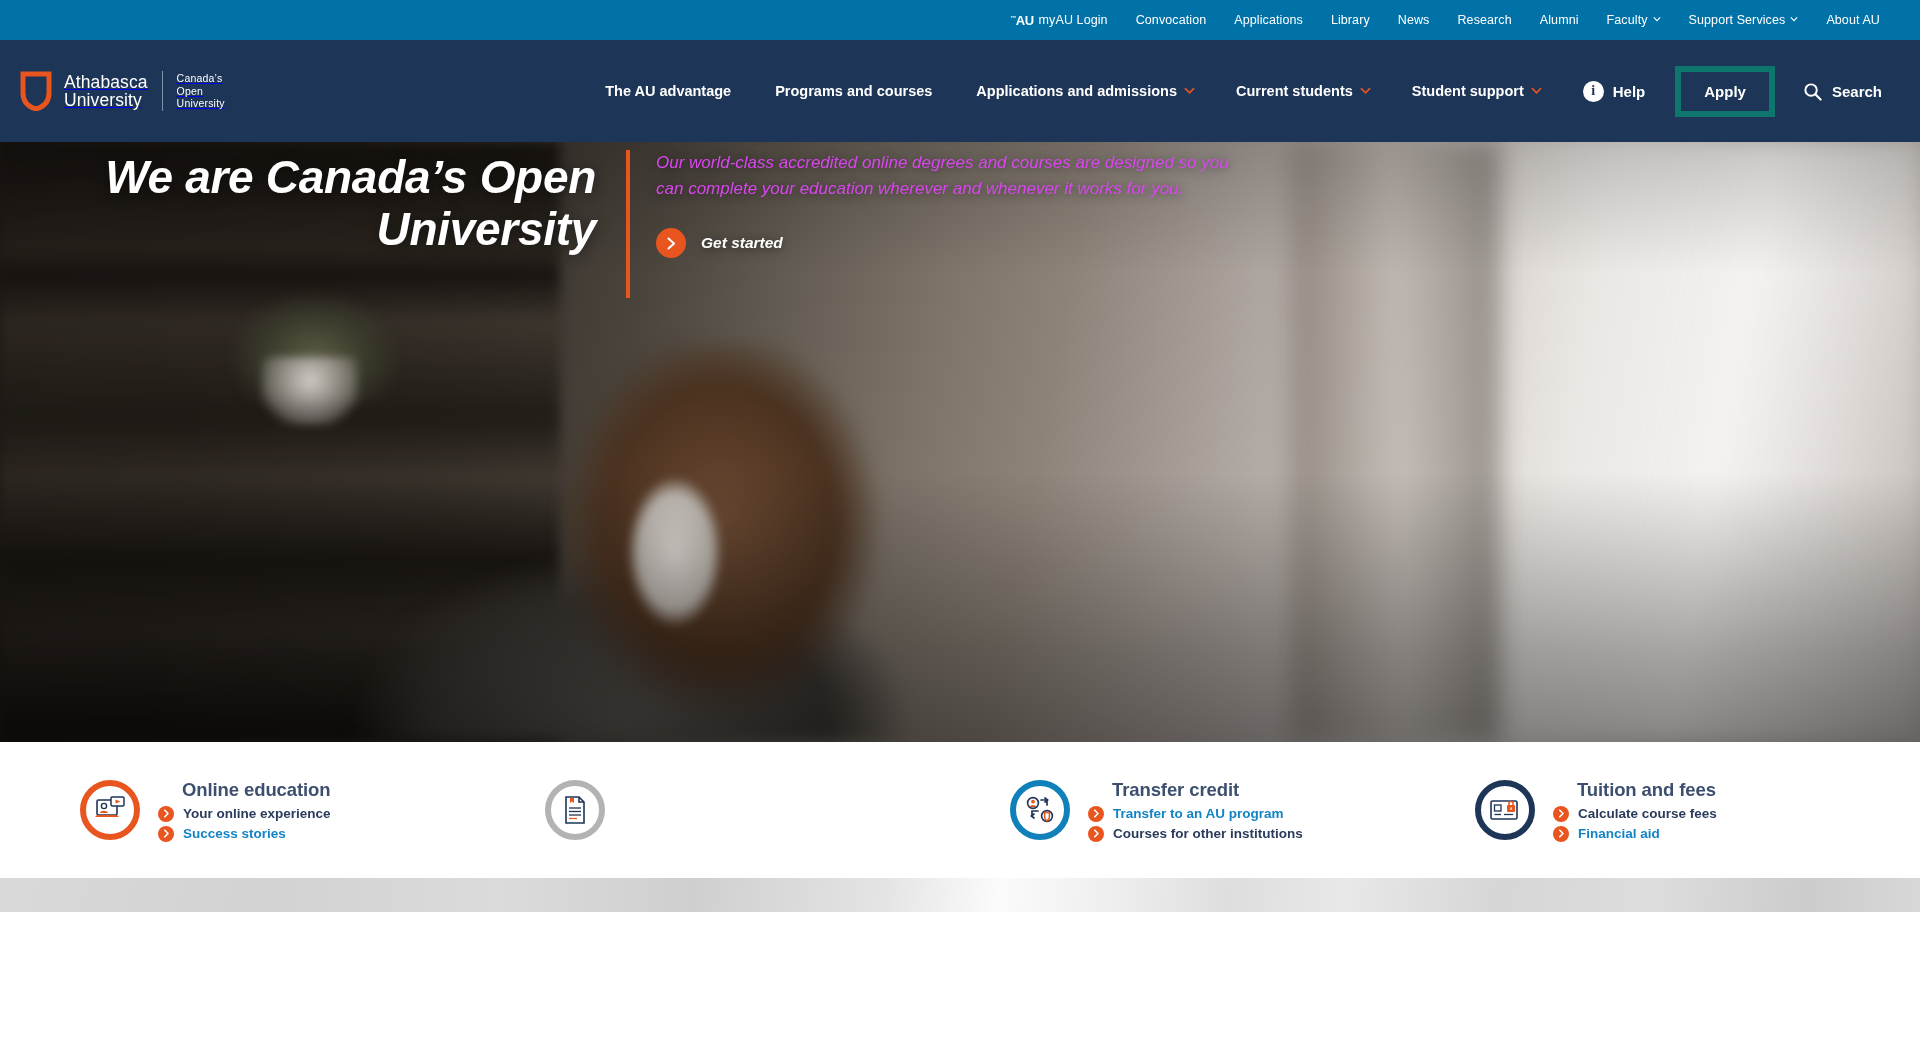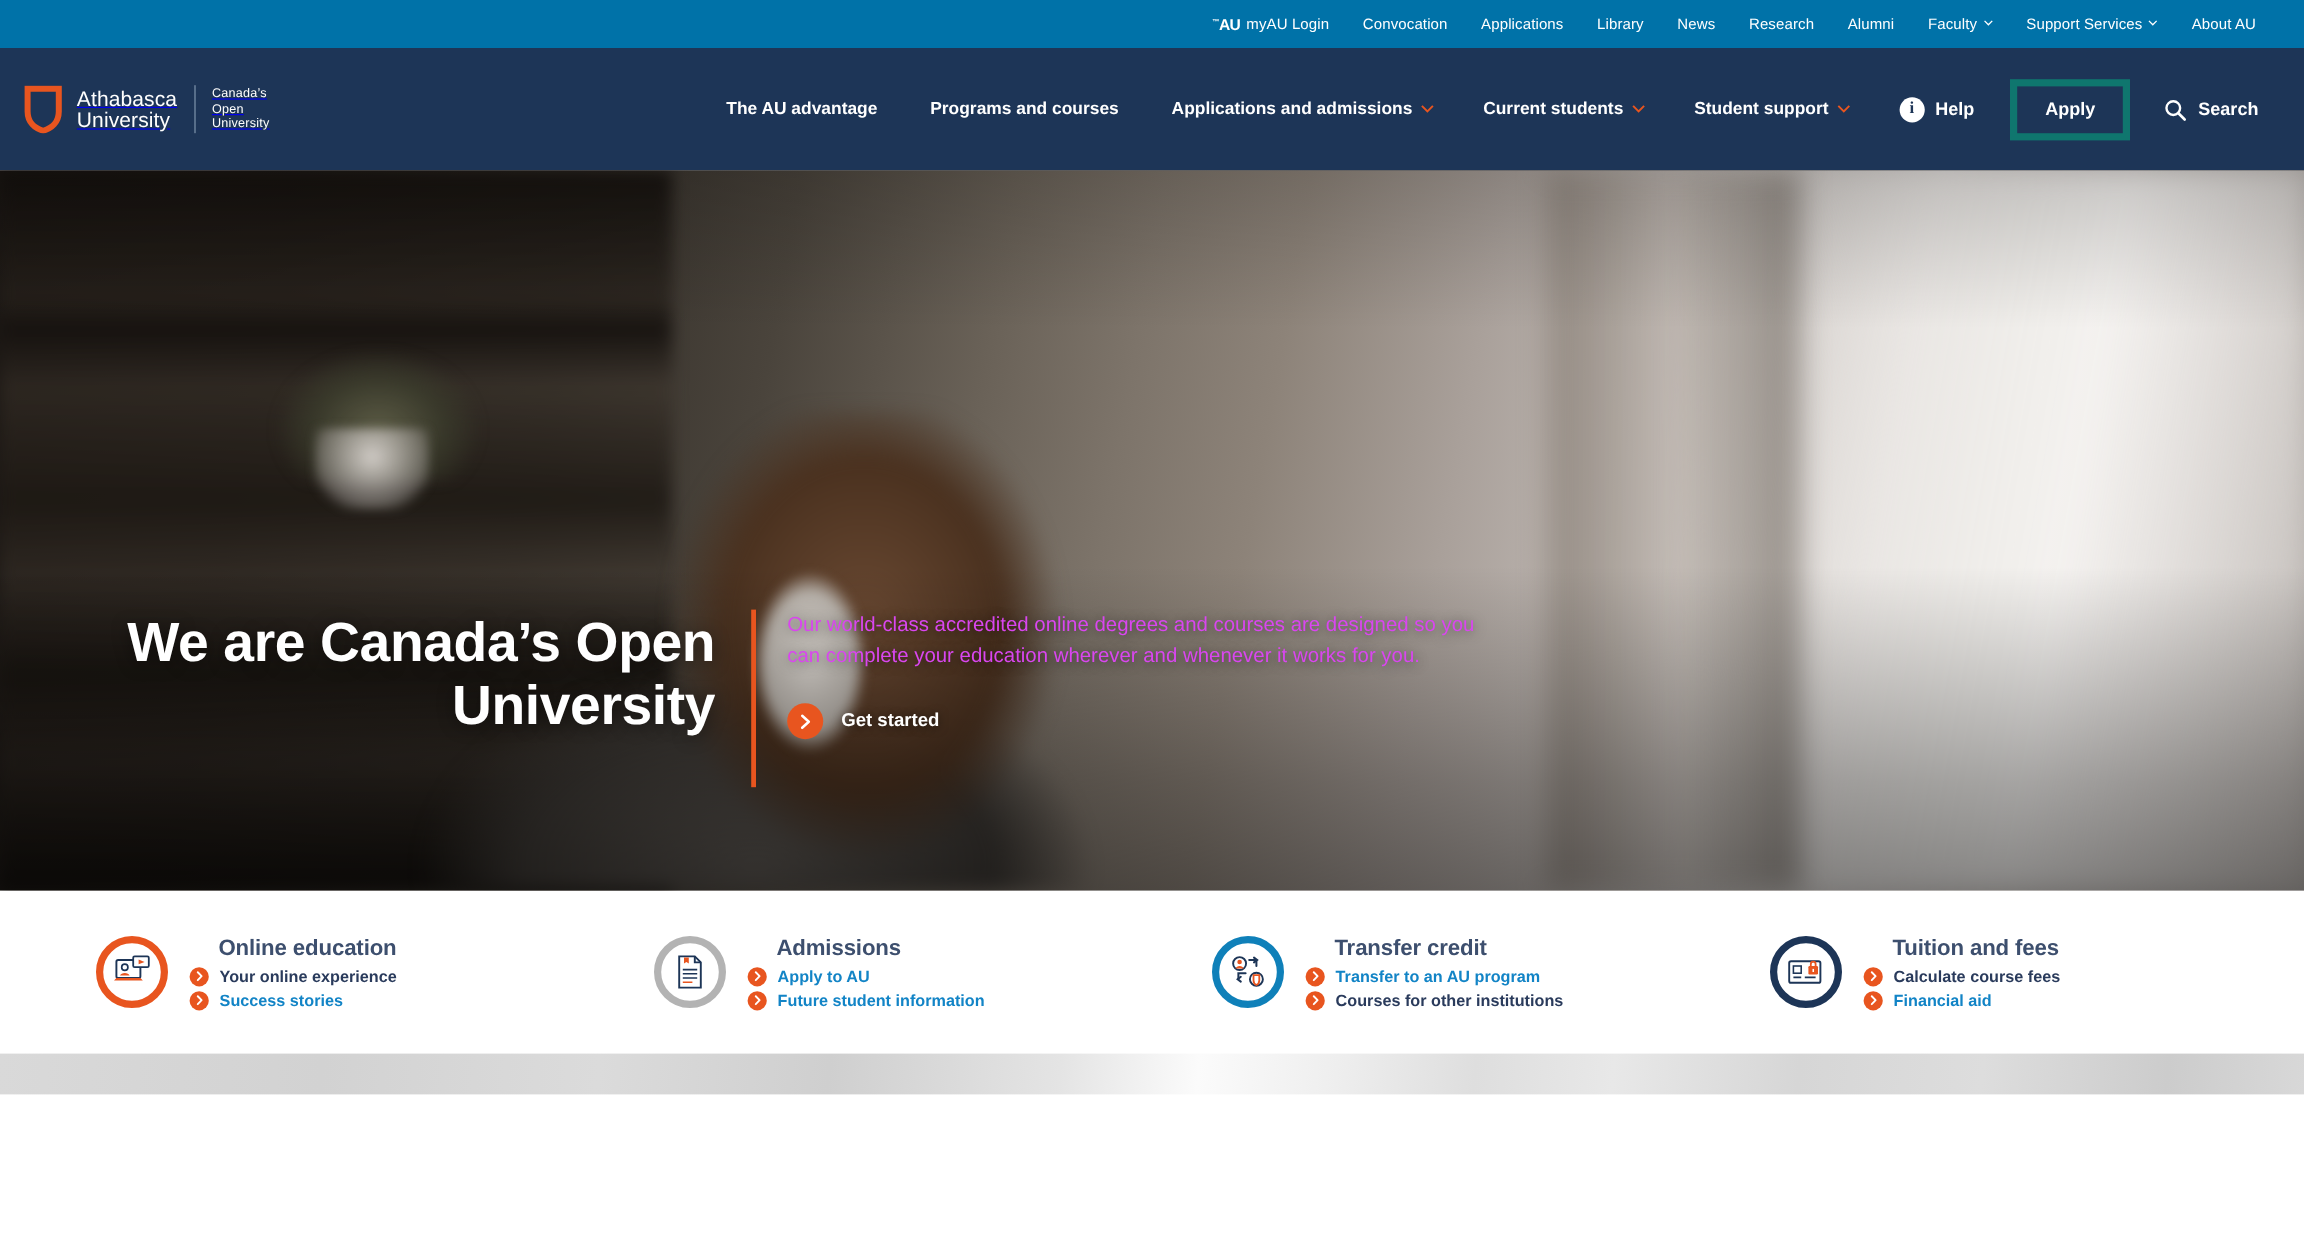--- a/index.html
+++ b/index.html
@@ -129,21 +129,21 @@
     background:radial-gradient(ellipse 60px 95px at 50% 50%, #ddd8d2 0%, #bdb7b0 60%, rgba(170,164,158,0) 80%);
     filter:blur(4px);
   }
   .bg-shadow{
     position:absolute; inset:0;
     background:linear-gradient(180deg, rgba(0,0,0,.18) 0%, rgba(0,0,0,0) 22%, rgba(0,0,0,0) 55%, rgba(0,0,0,.32) 85%, rgba(0,0,0,.45) 100%);
   }
 
   .hero-content{
     position:absolute; left:0; right:0; bottom:0; height:600px;
-    display:flex; align-items:flex-end;
+    display:flex; font-style:italic;
   }
   .hero-inner{
     width:100%; display:flex; align-items:flex-start;
     padding:0 26px 86px 26px;
   }
   .hero-head{
     width:600px; flex:none; text-align:right; padding-right:30px;
     color:#fff; font-size:46px; line-height:1.13; font-weight:700;
     letter-spacing:-.3px;
     text-shadow:0 2px 14px rgba(0,0,0,.45);
@@ -398,39 +398,20 @@
       <svg width="28" height="32" viewBox="0 0 28 32">
         <path d="M5 3 H18 L23 8 V29 H5 Z" fill="#ffffff" stroke="#1d3557" stroke-width="1.6"></path>
         <path d="M18 3 V8 H23" fill="none" stroke="#1d3557" stroke-width="1.6"></path>
         <path d="M9 4 H13 V9 L11 7.6 L9 9 Z" fill="#e8551f"></path>
         <line x1="8" y1="14" x2="20" y2="14" stroke="#1d3557" stroke-width="1.3"></line>
         <line x1="8" y1="17.5" x2="20" y2="17.5" stroke="#1d3557" stroke-width="1.3"></line>
         <line x1="8" y1="21" x2="20" y2="21" stroke="#1d3557" stroke-width="1.3"></line>
         <line x1="8" y1="24.5" x2="16" y2="24.5" stroke="#e8551f" stroke-width="1.3"></line>
       </svg>
     </span>
-    <div>
-      <div class="card-title">Admissions</div>
-      <a class="card-link" href="#">
-        <span class="dot">
-          <svg width="7" height="9" viewBox="0 0 7 9">
-              <path d="M1.8 1.2 L5 4.5 L1.8 7.8" fill="none" stroke="#ffffff" stroke-width="1.6" stroke-linecap="round" stroke-linejoin="round"></path>
-            </svg>
-        </span>
-        <span class="lbl blue">Apply to AU</span>
-      </a>
-      <a class="card-link" href="#">
-        <span class="dot">
-          <svg width="7" height="9" viewBox="0 0 7 9">
-              <path d="M1.8 1.2 L5 4.5 L1.8 7.8" fill="none" stroke="#ffffff" stroke-width="1.6" stroke-linecap="round" stroke-linejoin="round"></path>
-            </svg>
-        </span>
-        <span class="lbl blue">Future student information</span>
-      </a>
-    </div>
   </div>
 
   <div class="card">
     <span class="ring blue">
       <svg width="32" height="30" viewBox="0 0 32 30">
         <circle cx="9" cy="8" r="5.4" fill="none" stroke="#1d3557" stroke-width="1.6"></circle>
         <circle cx="9" cy="6.6" r="1.9" fill="#e8551f"></circle>
         <path d="M5.6 12 C6.4 9.2 11.6 9.2 12.4 12 Z" fill="#e8551f"></path>
         <path d="M17 5 H23 V10" fill="none" stroke="#1d3557" stroke-width="1.7" stroke-linecap="round"></path>
         <path d="M21 3 L23.6 5 L21 7" fill="none" stroke="#1d3557" stroke-width="1.7" stroke-linecap="round"></path>

